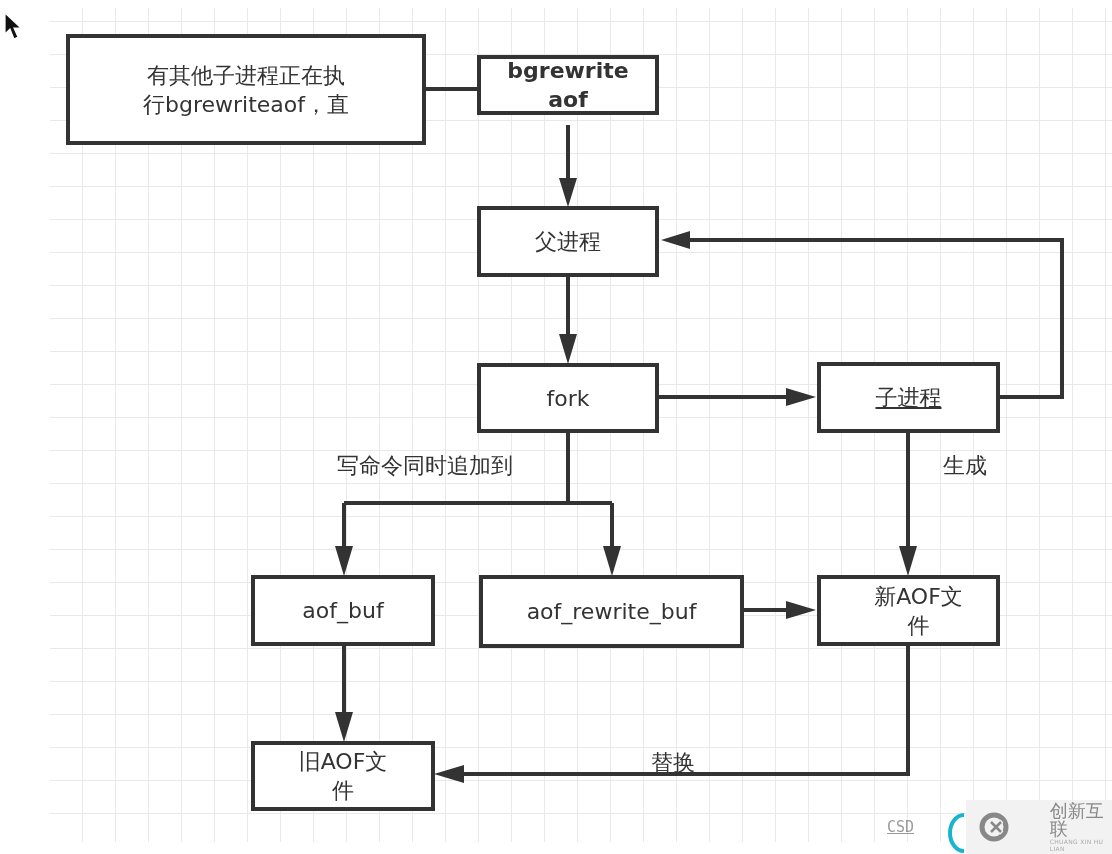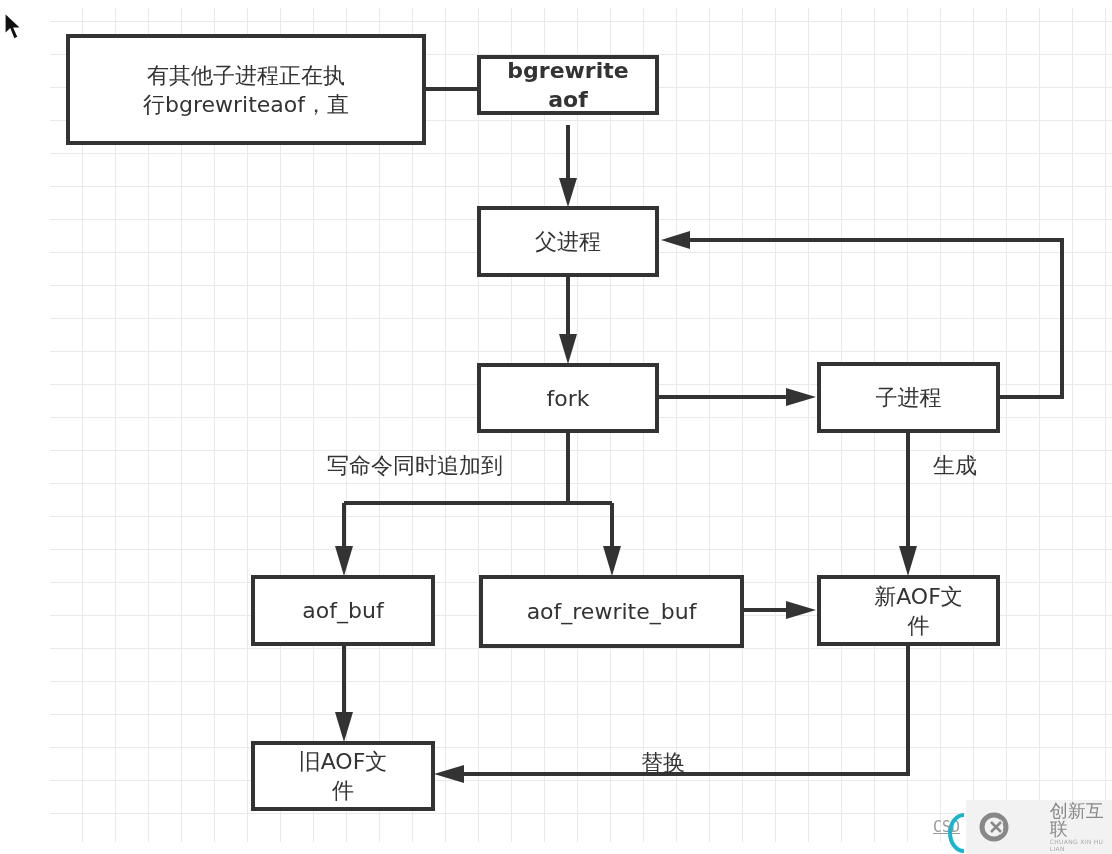--- a/index.html
+++ b/index.html
@@ -9,25 +9,25 @@
     background-image:
       linear-gradient(to right, #e9e9e9 1px, transparent 1px),
       linear-gradient(to bottom, #e9e9e9 1px, transparent 1px);
     background-size:33px 33px;
     background-position:-1px 13px;
   }
   svg#diagram { position:absolute; left:0; top:0; }
   .node { position:absolute; box-sizing:border-box; border:4px solid #333;
     background:#fff; display:flex; align-items:center; justify-content:center;
     text-align:center; color:#333; font-size:22px; line-height:29px; }
-  .lbl { position:absolute; color:#333; font-size:22px; white-space:nowrap; }
+  .lbl { position:absolute; color:#333; font-size:22px; white-space:nowrap;margin-left:10px; }
   .cursor { position:absolute; left:4px; top:12px; }
   .wm { position:absolute; left:966px; top:800px; width:146px; height:54px;
         background:#f2f2f2; display:flex; align-items:center;gap:35px; }
-  .wm-csdn { position:absolute; left:933px; top:818px; color:#999; font-size:15px;
+  .wm-csdn { position:absolute; left:887px; top:818px; color:#999; font-size:15px;
         font-family:"DejaVu Sans Mono",monospace;text-decoration:underline; }
   .wm-text { color:#888; font-size:18px; line-height:18px; }
   .wm-sub { color:#aaa; font-size:6px; letter-spacing:0.3px; }
 </style>
 </head>
 <body>
 
 <div id="grid"></div>
 
 <svg id="diagram" width="1112" height="854">
@@ -86,21 +86,21 @@
 </div>
 
 <div class="node" style="left:477px;top:206px;width:182px;height:71px;">
   <span>父进程</span>
 </div>
 
 <div class="node" style="left:477px;top:363px;width:182px;height:70px;">
   <span>fork</span>
 </div>
 
-<div class="node" style="left:817px;top:362px;width:183px;height:71px;">
+<div class="node" style="left:817px;top:362px;width:183px;height:71px;text-decoration:underline;">
   <span>子进程</span>
 </div>
 
 <div class="node" style="left:251px;top:575px;width:184px;height:71px;">
   <span>aof_buf</span>
 </div>
 
 <div class="node" style="left:479px;top:575px;width:265px;height:73px;">
   <span>aof_rewrite_buf</span>
 </div>

